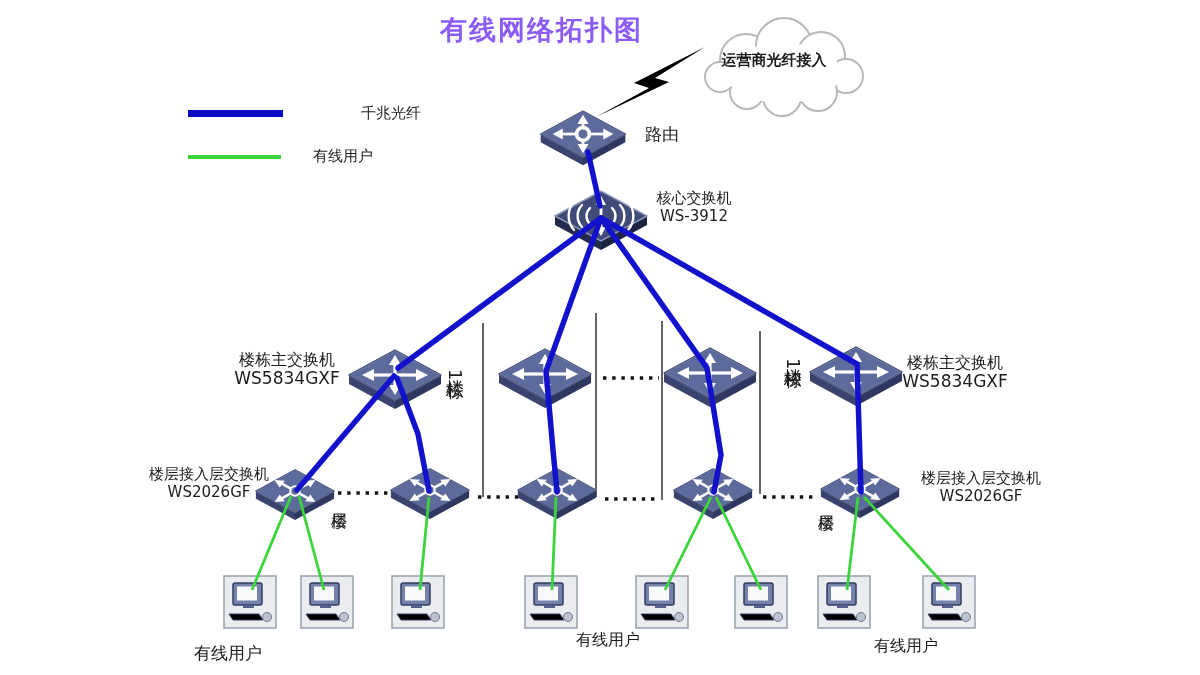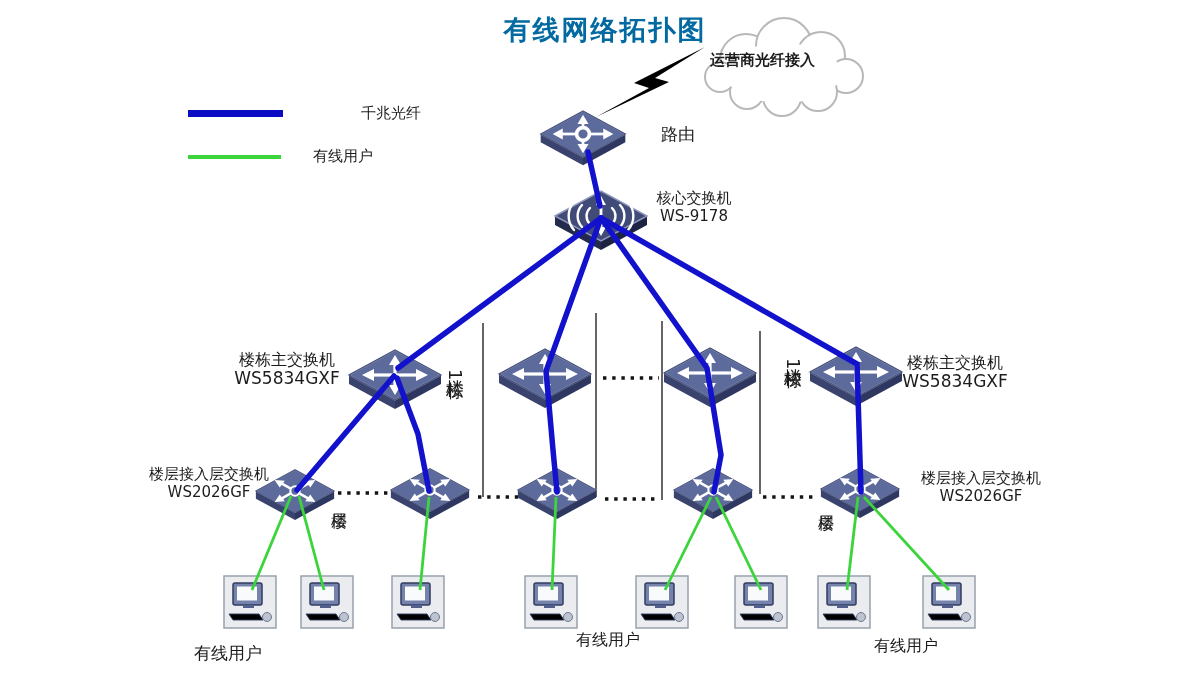--- a/index.html
+++ b/index.html
@@ -2,29 +2,29 @@
 <html><head>
 <meta charset="utf-8">
 <style>
   html,body{margin:0;padding:0;background:#ffffff;}
   .stage{
     position:relative;width:1200px;height:675px;background:#ffffff;overflow:hidden;
     font-family:"DejaVu Sans","Liberation Sans",sans-serif;color:#1c1c1c;
   }
   .stage svg{position:absolute;left:0;top:0;}
   .lbl{position:absolute;white-space:nowrap;}
-  .page-title{left:440px;top:12px;width:330px;text-align:center;font-size:27px;font-weight:bold;color:#0369a1;letter-spacing:2px;}
+  .page-title{left:440px;top:12px;width:330px;font-size:27px;font-weight:bold;color:#8b5cf6;letter-spacing:2px;}
   .legend-label{font-size:15px;}
   .legend-fiber-label{left:313px;top:104px;margin-left:48px;}
   .legend-eth-label{left:313px;top:147px;}
   .legend-swatch{position:absolute;}
   .legend-fiber-swatch{left:188px;top:110px;width:95px;height:7px;background:#0b0bc4;}
   .legend-eth-swatch{left:188px;top:155px;width:93px;height:4px;background:#3bd53b;}
-  .cloud-label{left:710px;top:51px;width:128px;font-size:15px;font-weight:bold;}
-  .router-label{left:645px;top:123px;font-size:17px;margin-left:16px;}
+  .cloud-label{left:710px;top:51px;width:128px;text-align:center;font-size:15px;font-weight:bold;}
+  .router-label{left:645px;top:123px;font-size:17px;}
   .node-block{position:absolute;text-align:center;line-height:18px;font-size:15px;}
   .core-block{left:638px;top:189px;width:112px;}
   .bldg-left-block{left:214px;top:350px;width:146px;font-size:16px;line-height:19px;}
   .bldg-right-block{left:882px;top:353px;width:146px;font-size:16px;line-height:19px;}
   .model-big{font-size:17px;}
   .flsw-left-block{left:138px;top:465px;width:142px;}
   .flsw-right-block{left:910px;top:469px;width:142px;}
   .vtext{position:absolute;writing-mode:vertical-rl;white-space:nowrap;}
   .bldg1-v{left:443px;top:365px;font-size:18px;letter-spacing:2px;}
   .bldg15-v{left:781px;top:354px;font-size:18px;letter-spacing:2px;}
@@ -233,21 +233,21 @@
   <div class="legend-swatch legend-fiber-swatch"></div>
   <div class="lbl legend-label legend-fiber-label">千兆光纤</div>
   <div class="legend-swatch legend-eth-swatch"></div>
   <div class="lbl legend-label legend-eth-label">有线用户</div>
 
   <div class="lbl cloud-label">运营商光纤接入</div>
   <div class="lbl router-label">路由</div>
 
   <div class="node-block core-block">
     <div>核心交换机</div>
-    <div>WS-9178</div>
+    <div>WS-3912</div>
   </div>
 
   <div class="node-block bldg-left-block">
     <div>楼栋主交换机</div>
     <div class="model-big">WS5834GXF</div>
   </div>
 
   <div class="node-block bldg-right-block">
     <div>楼栋主交换机</div>
     <div class="model-big">WS5834GXF</div>

